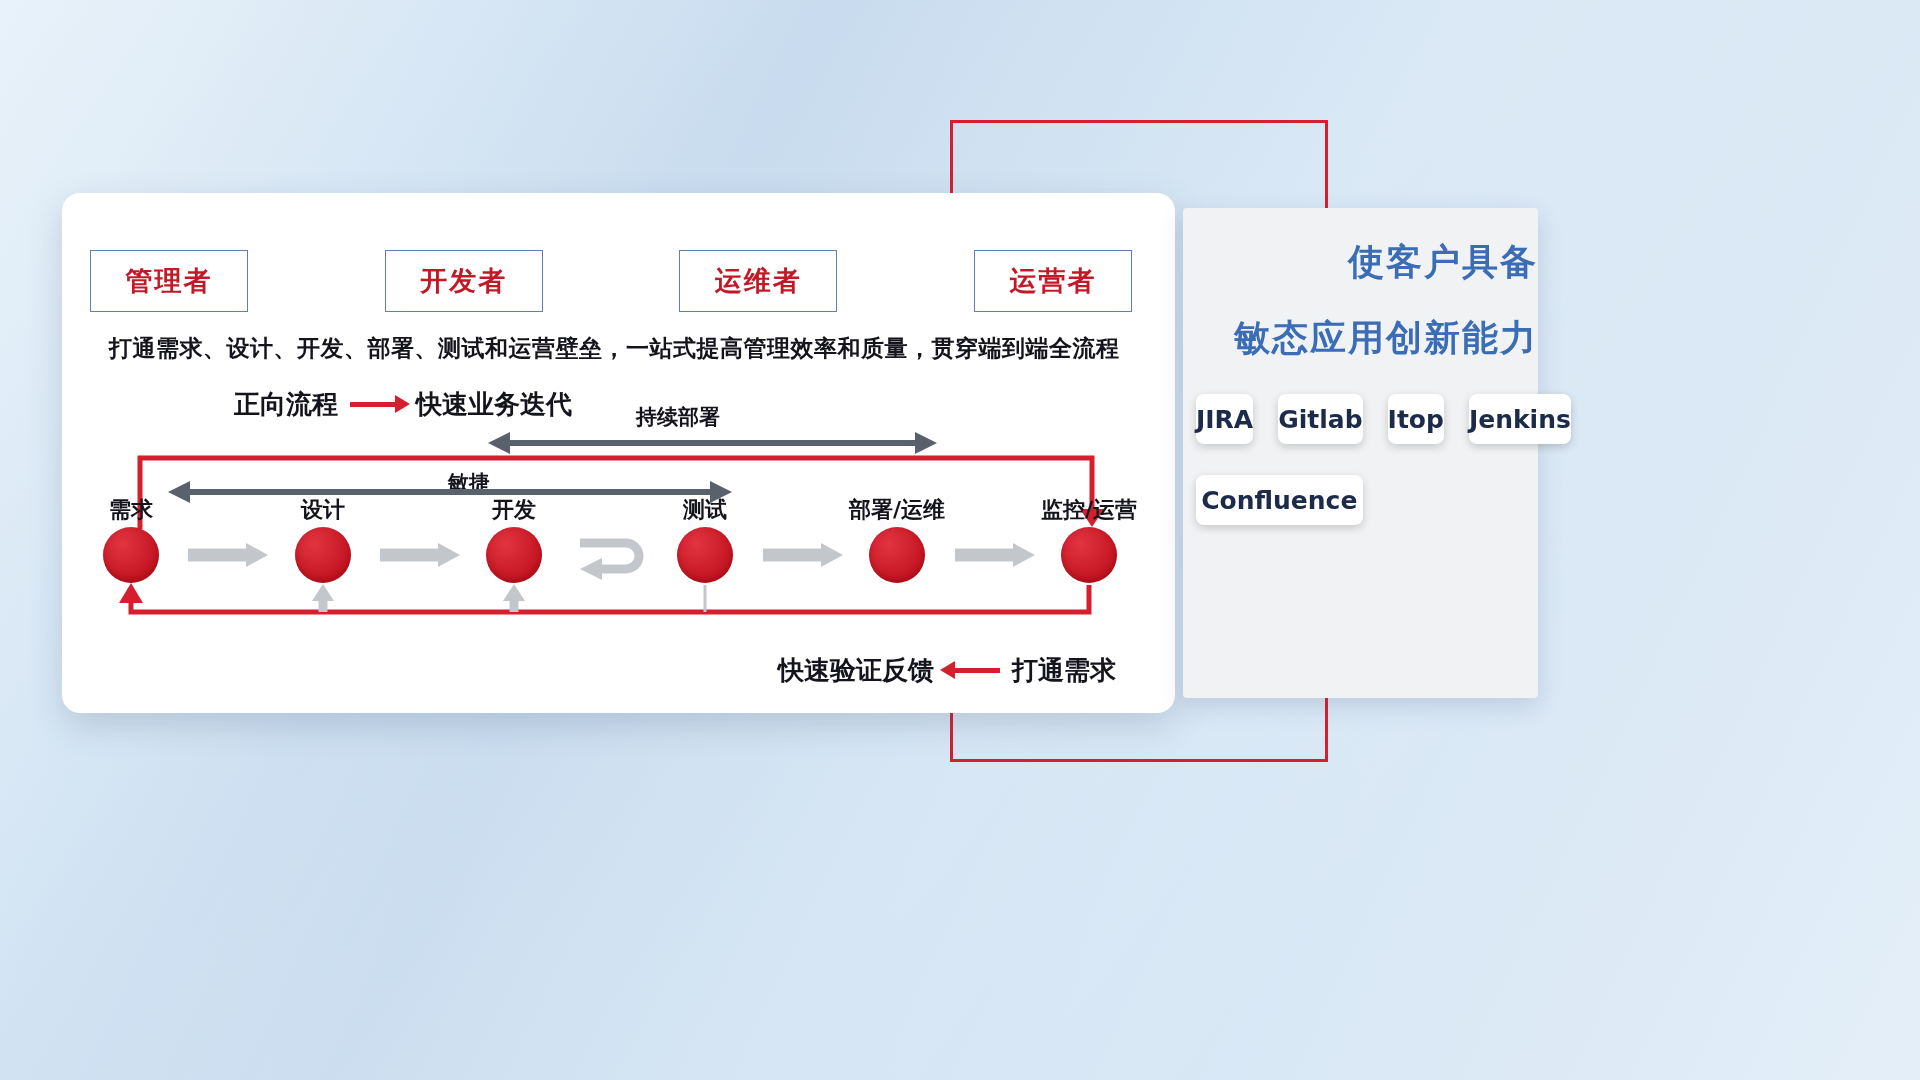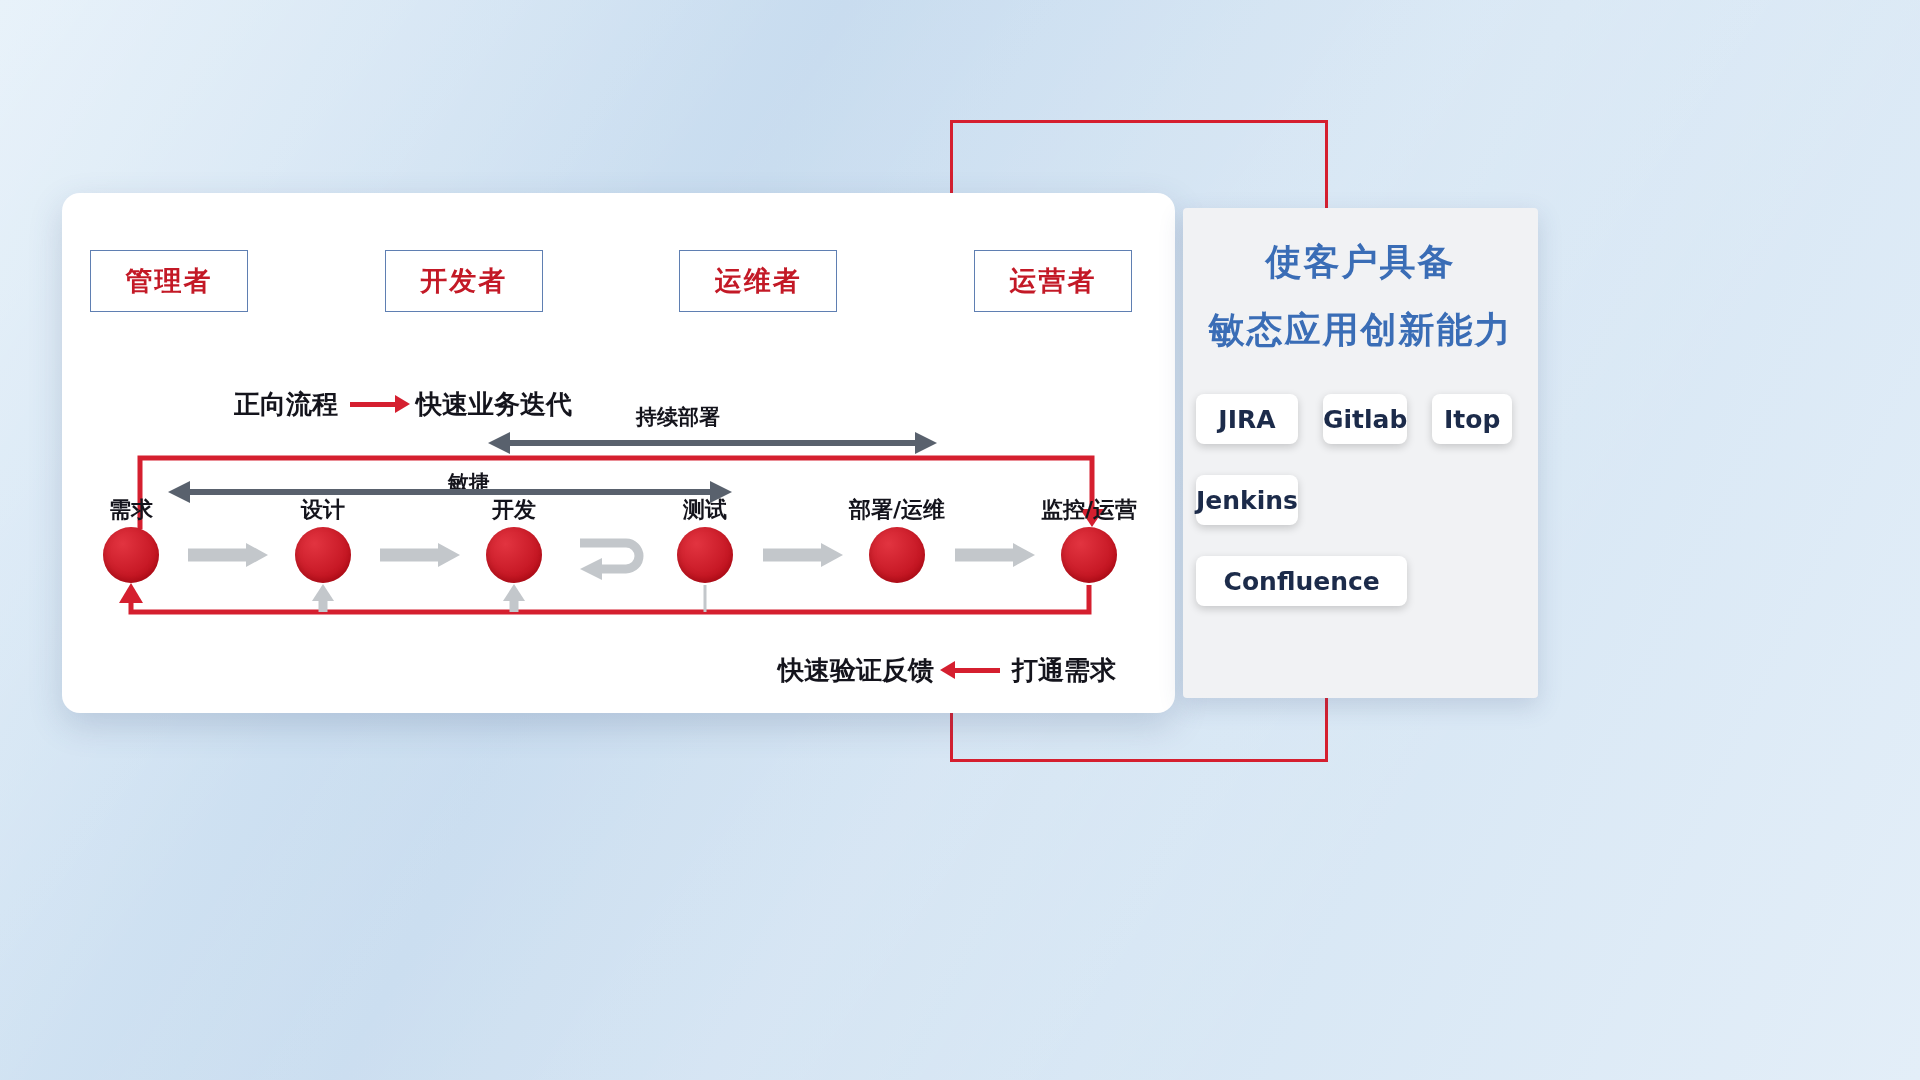--- a/index.html
+++ b/index.html
@@ -67,25 +67,25 @@
   .stage-label{position:absolute;top:302px;transform:translateX(-50%);
     font-size:22px;font-weight:bold;color:var(--text-dark);white-space:nowrap;z-index:3;}
   .stage-circle{position:absolute;top:334px;width:56px;height:56px;border-radius:50%;
     transform:translateX(-50%);z-index:3;
     background:radial-gradient(circle at 35% 30%, #e23440, #c1121f 75%);
     box-shadow:inset 0 -3px 6px rgba(120,0,10,.35);}
 
   
   .panel{position:absolute;left:1183px;top:208px;width:355px;height:490px;background:#f1f2f4;
     border-radius:4px;box-shadow:0 8px 24px rgba(60,80,120,.18);z-index:3;}
-  .panel-title{padding-top:36px;text-align:center;color:var(--title-blue);
+  .panel-title{padding-top:36px;text-align:right;color:var(--title-blue);
     font-size:36px;font-weight:bold;letter-spacing:2px;line-height:1;}
-  .panel-title .t2{margin-top:32px;}
+  .panel-title .t2{margin-top:40px;}
   .tools{position:absolute;top:186px;left:13px;width:316px;display:grid;
-    grid-template-columns:1fr 1fr 1fr;column-gap:25px;row-gap:31px;}
+    grid-template-columns:1fr 1fr 1fr 1fr;column-gap:25px;row-gap:31px;}
   .tool-box{height:50px;background:#fff;border-radius:8px;
     box-shadow:0 3px 9px rgba(0,0,0,.18);display:flex;align-items:center;justify-content:center;
     font-size:25px;font-weight:bold;color:var(--tool-text);}
   .tool-box.wide{grid-column:1 / span 2;}
 </style>
 </head>
 <body>
 
 <div class="stage">
 
@@ -101,20 +101,21 @@
         <span>开发者</span>
       </div>
       <div class="role-box">
         <span>运维者</span>
       </div>
       <div class="role-box">
         <span>运营者</span>
       </div>
     </div>
 
+    <p class="desc">打通需求、设计、开发、部署、测试和运营壁垒，一站式提高管理效率和质量，贯穿端到端全流程</p>
 
     <div class="legend legend-forward">
       <span>正向流程</span>
       <span class="arrow-right"></span>
       <span>快速业务迭代</span>
     </div>
 
     <div class="lbl continuous">持续部署</div>
     <div class="lbl agile">敏捷</div>
 

